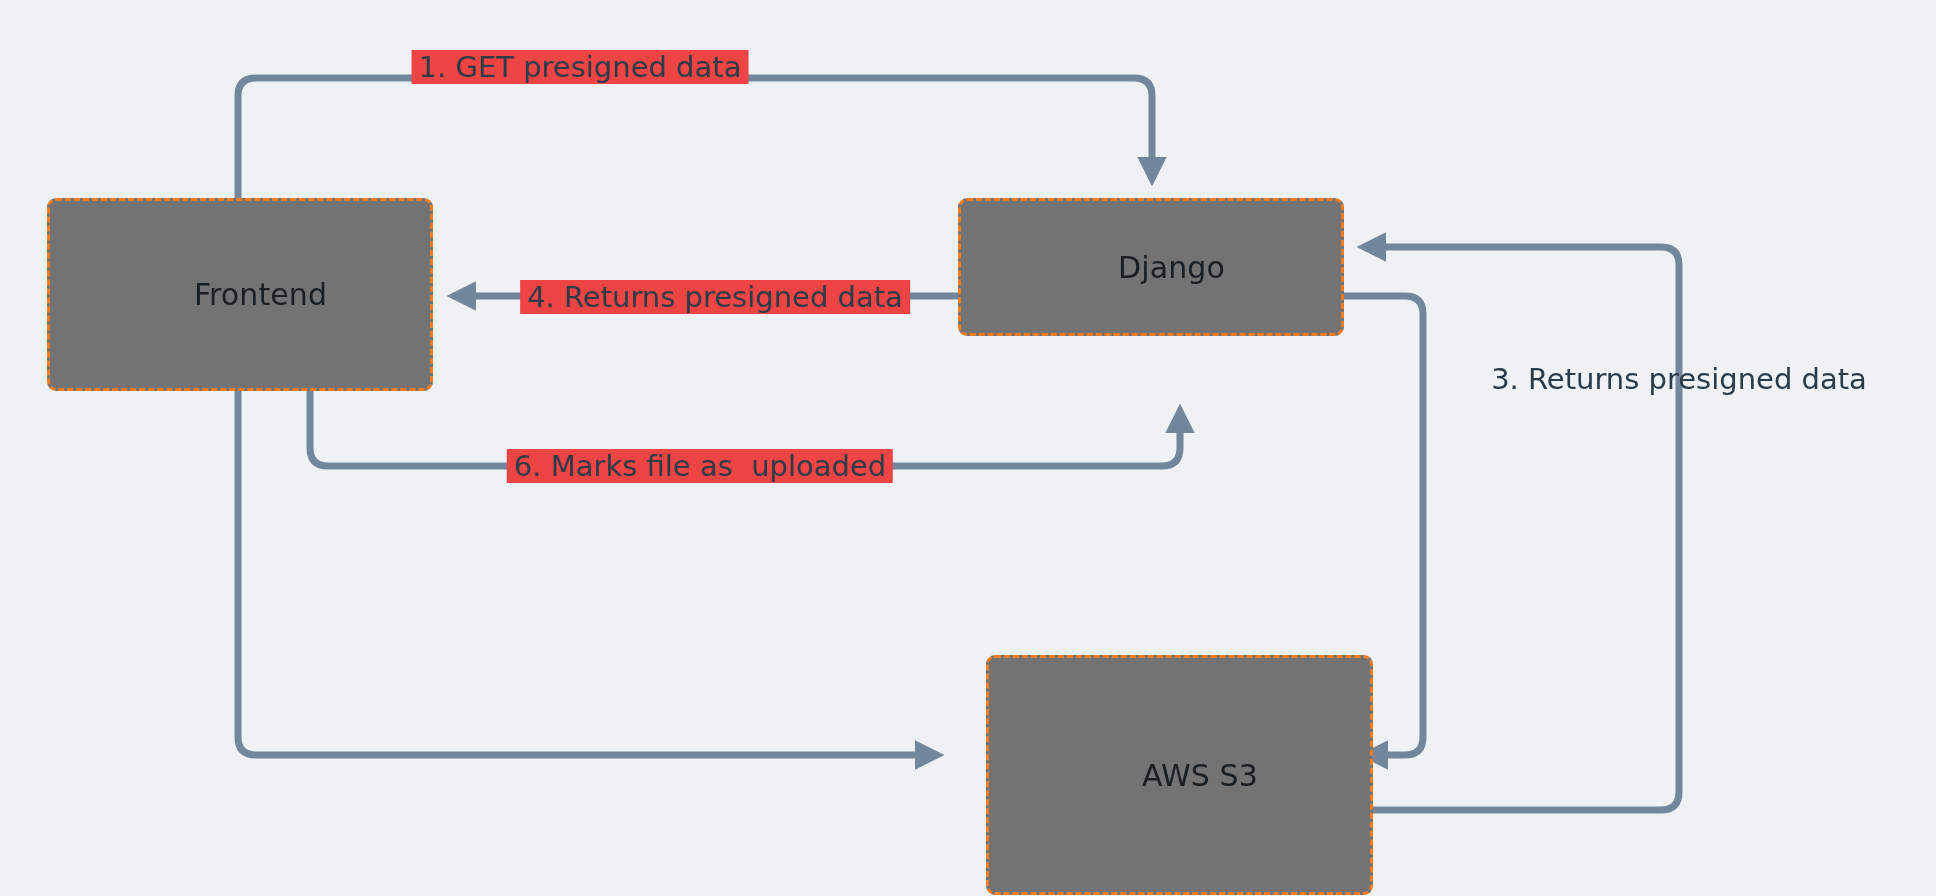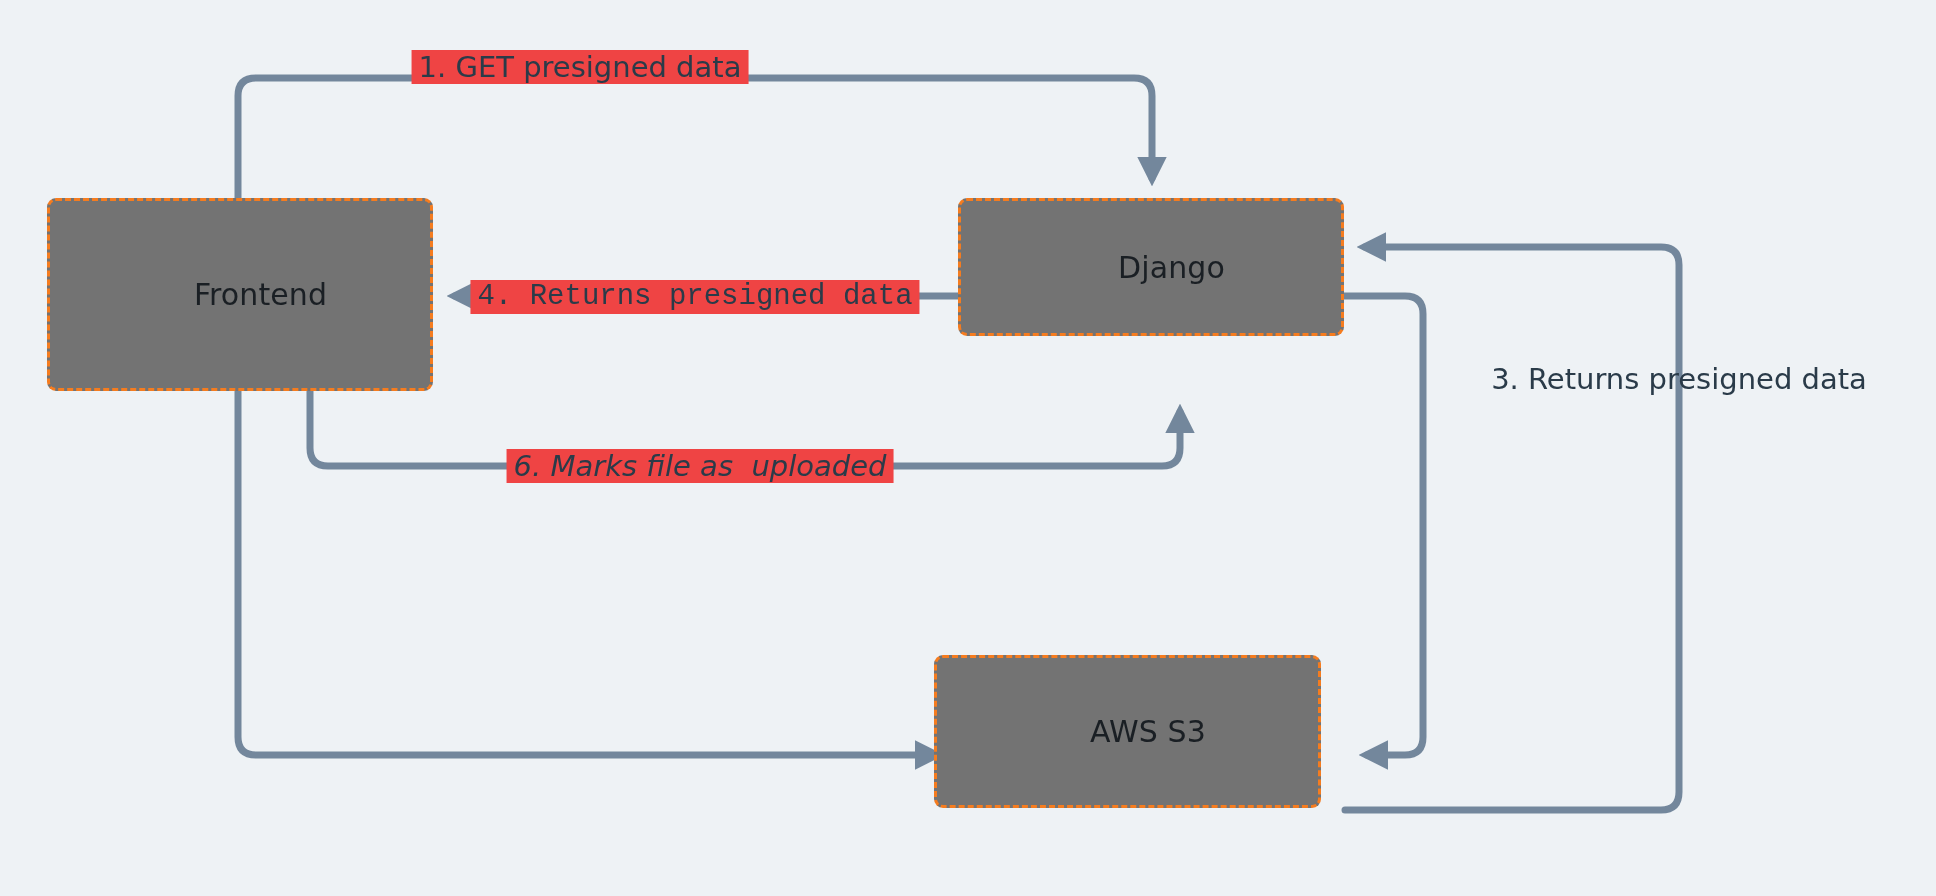--- a/index.html
+++ b/index.html
@@ -88,27 +88,27 @@
   </svg>
 
   <div class="node-box" id="node-frontend" style="left:47px; top:198px; width:386px; height:193px;">
     <span class="node-label">Frontend</span>
   </div>
 
   <div class="node-box" id="node-django" style="left:958px; top:198px; width:386px; height:138px;">
     <span class="node-label">Django</span>
   </div>
 
-  <div class="node-box" id="node-aws-s3" style="left:934px; top:655px; width:387px; height:153px;">
+  <div class="node-box" id="node-aws-s3" style="left:986px; top:655px; width:387px; height:240px;">
     <span class="node-label">AWS S3</span>
   </div>
 
   <div class="edge-label" style="left:580px; top:67px;">1. GET presigned data</div>
 
 
   <div class="edge-label no-bg" style="left:1679px; top:351px;margin-top:28px;">3. Returns presigned data</div>
 
-  <div class="edge-label" style="left:695px; top:297px;font-family:Liberation Mono, monospace;">4. Returns presigned data</div>
+  <div class="edge-label" style="left:715px; top:297px;">4. Returns presigned data</div>
 
 
-  <div class="edge-label" style="left:700px; top:466px;font-style:italic;">6. Marks file as  uploaded</div>
+  <div class="edge-label" style="left:700px; top:466px;">6. Marks file as  uploaded</div>
 
 </div>
 
 </body></html>

